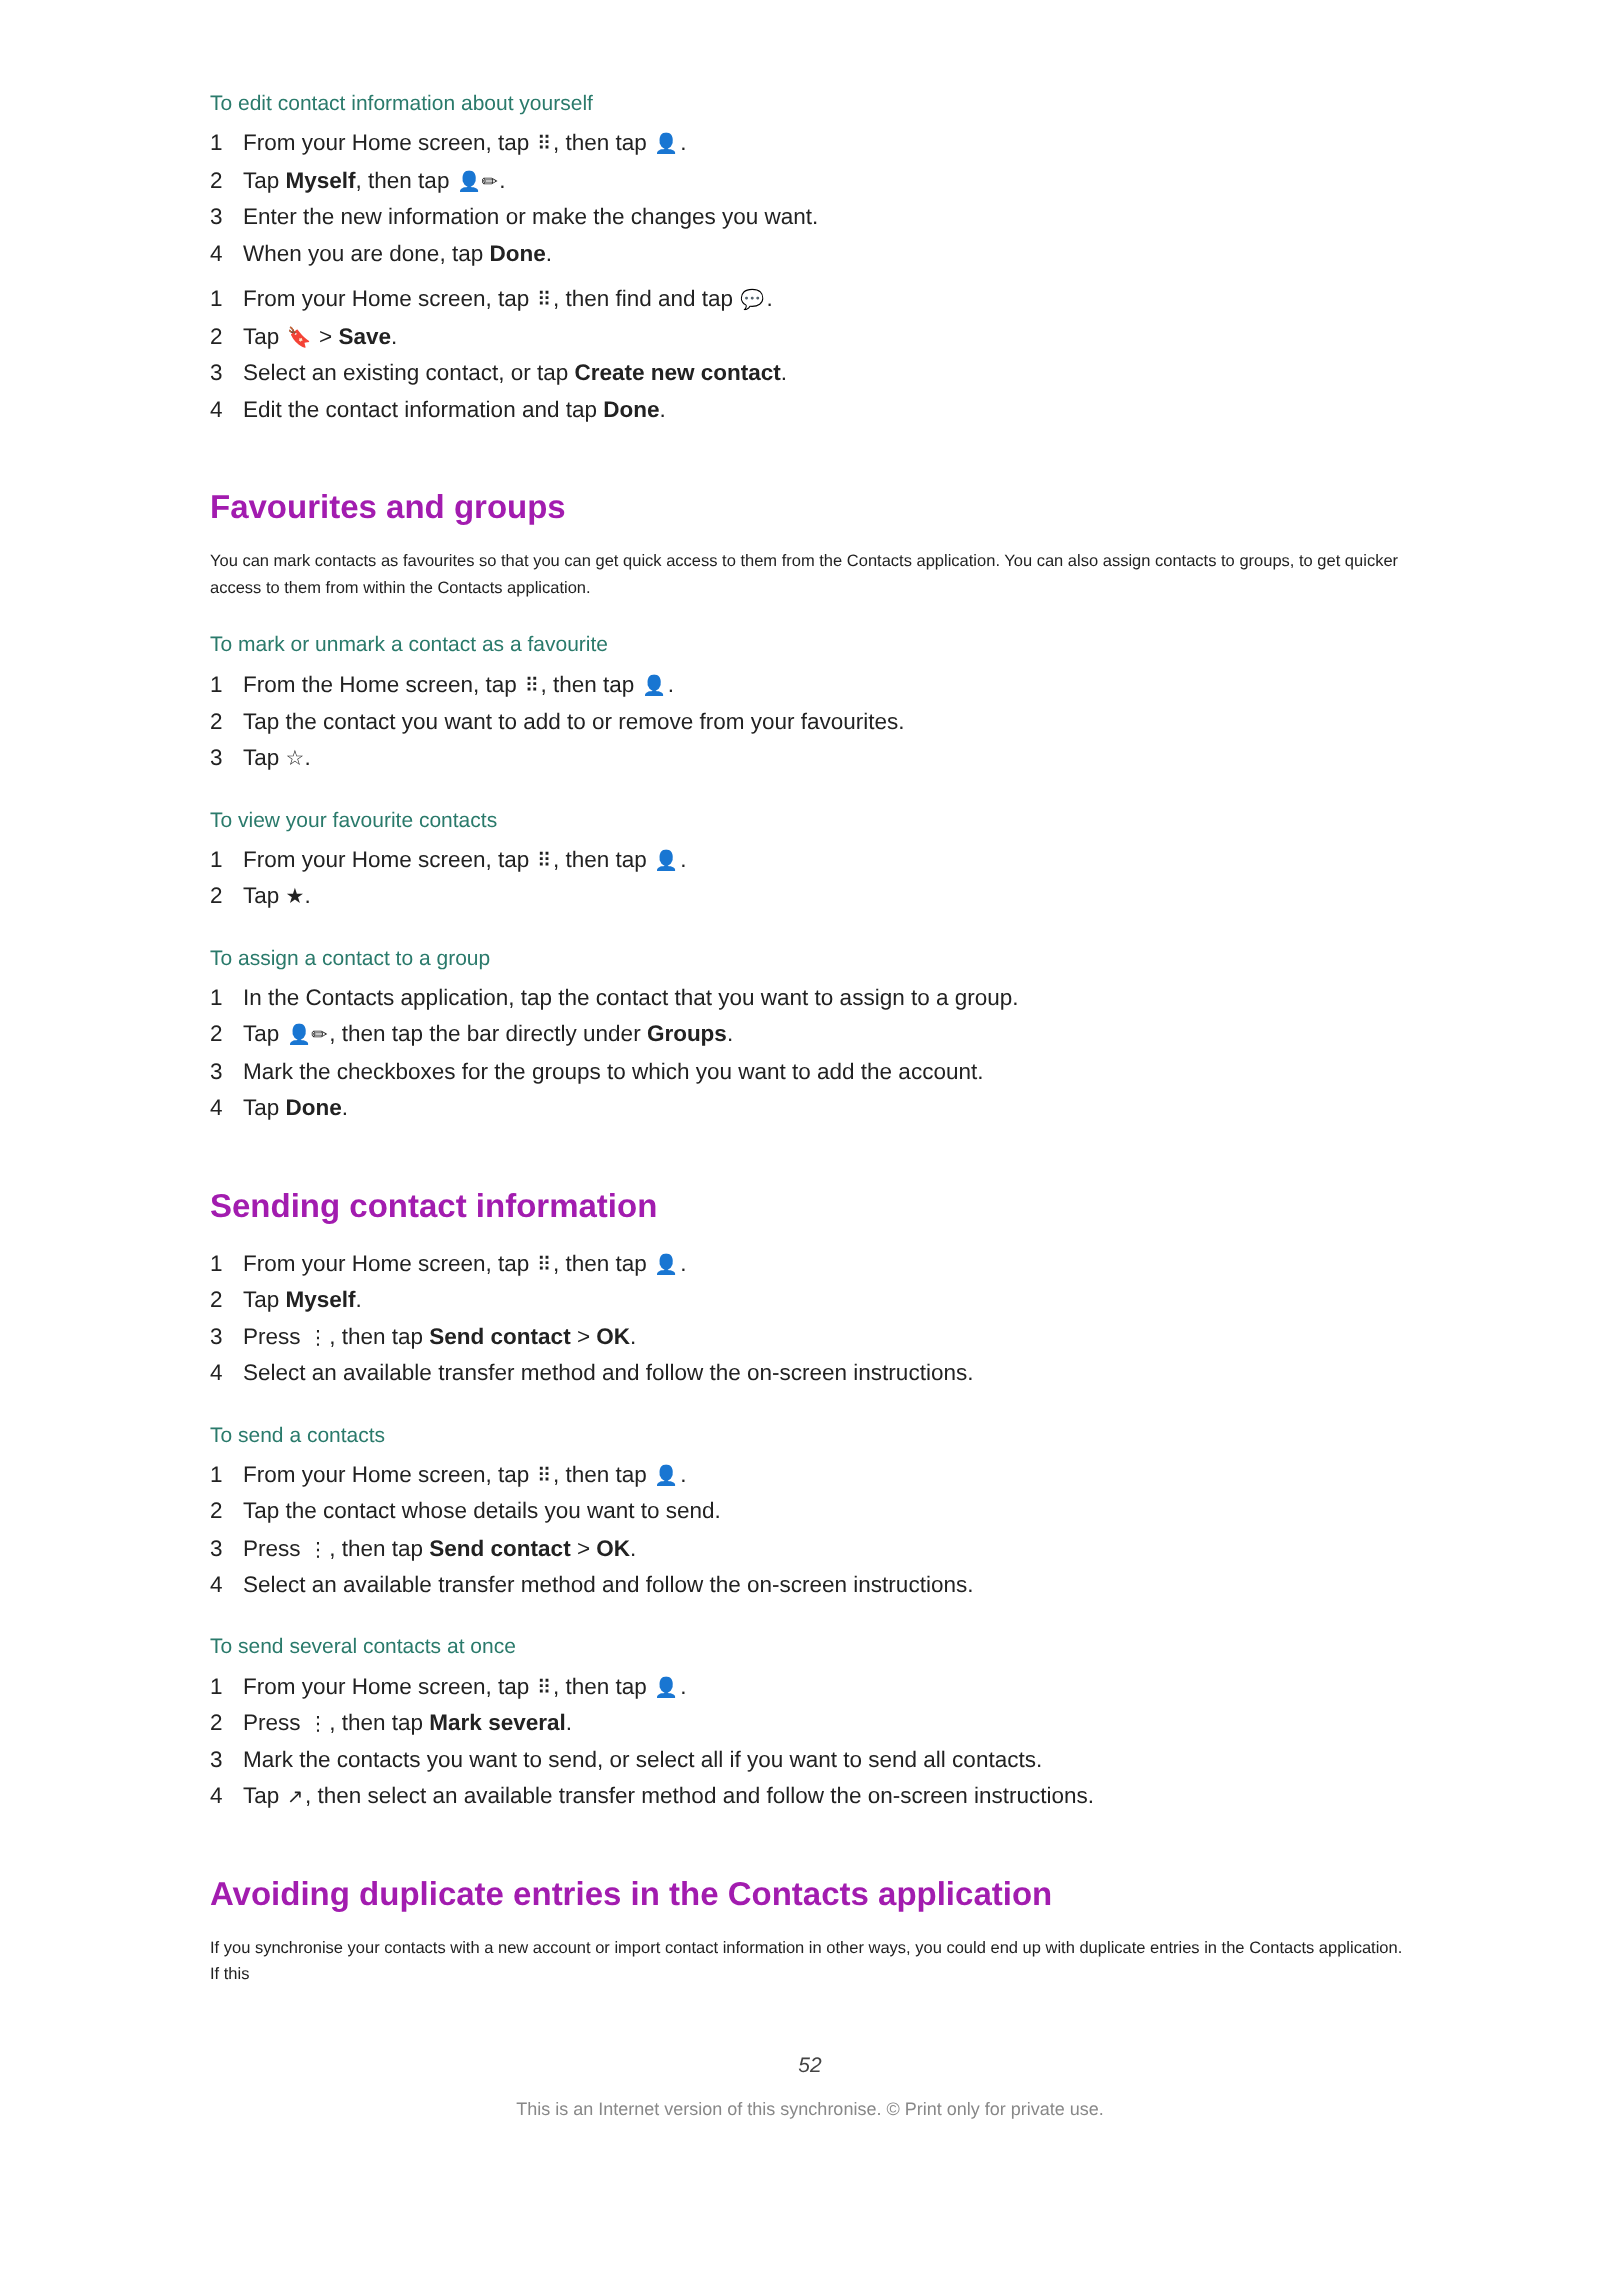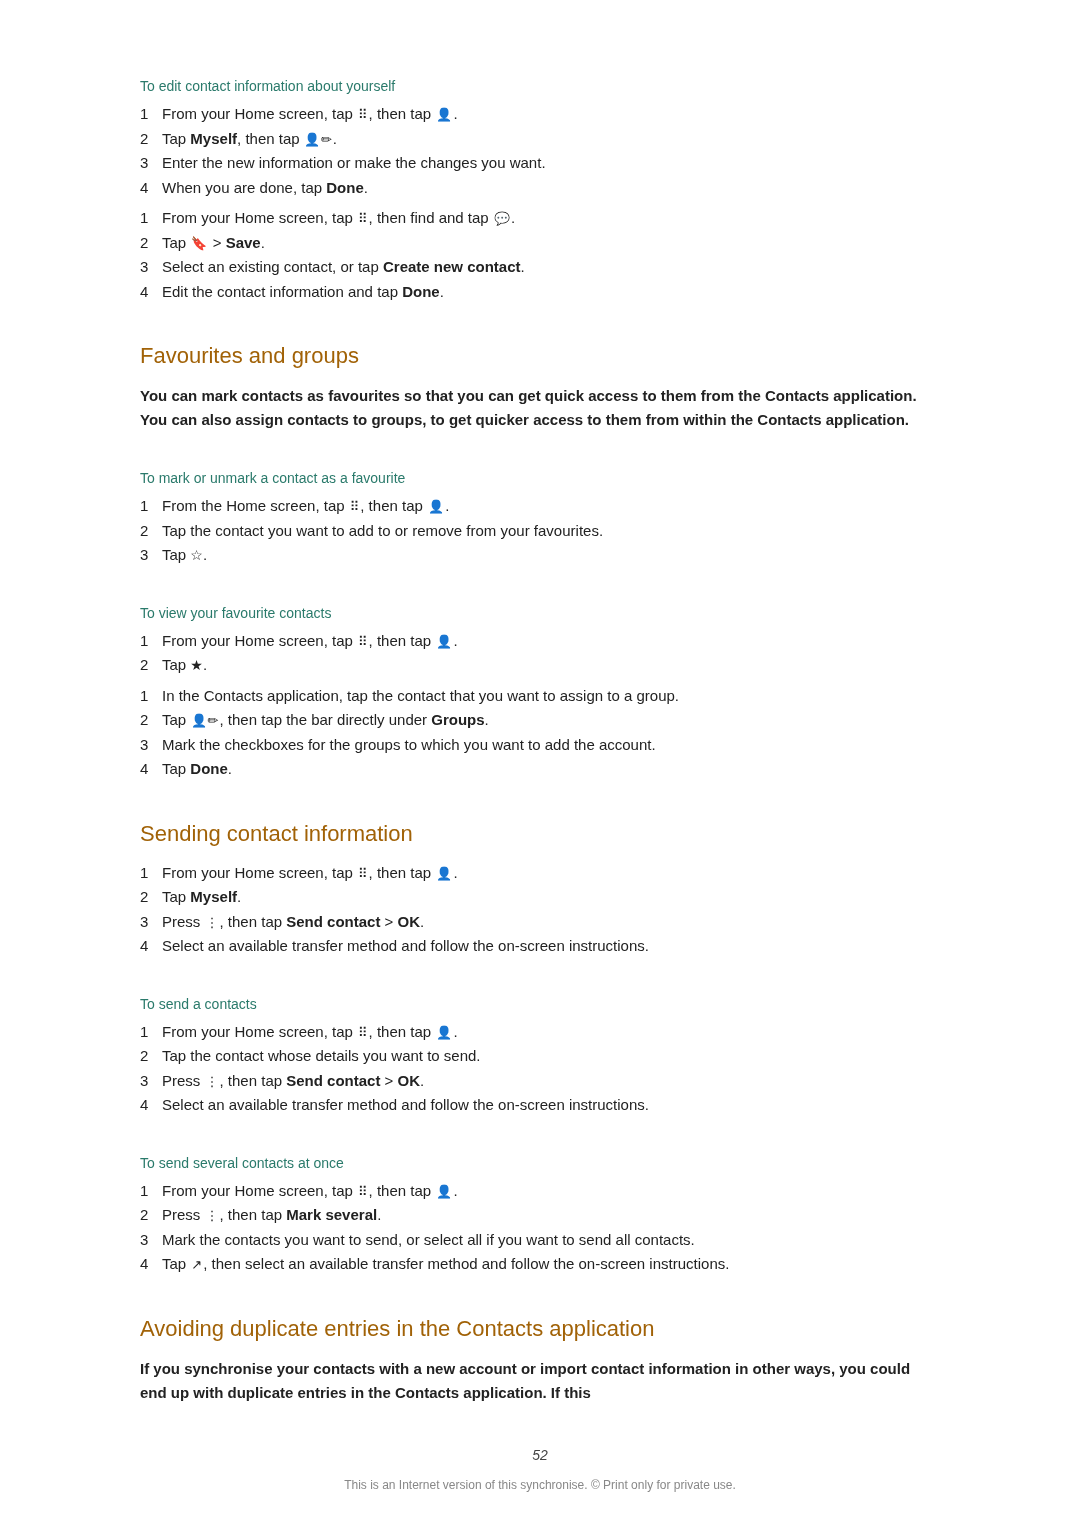--- a/index.html
+++ b/index.html
@@ -14,21 +14,21 @@
       width: 1080px;
       min-height: 1527px;
       margin: 0 auto;
       padding: 40px 140px 60px 140px;
       background: #fff;
     }
     .section-header {
       color: #2a7a6b;
       font-size: 14px;
       margin-bottom: 6px;
-      margin-top: 36px;
+      margin-top: 18px;
     }
     .numbered-list {
       list-style: none;
       margin-bottom: 8px;
       padding-left: 0;
     }
     .numbered-list li {
       display: flex;
       align-items: flex-start;
       margin-bottom: 2px;
@@ -38,30 +38,29 @@
       color: #222;
       font-size: 15px;
     }
     .li-text {
       flex: 1;
       font-size: 15px;
     }
     .bold { font-weight: bold; }
     h2 {
       font-size: 22px;
-      font-weight: normal;
+      font-weight: bold;
       margin-top: 36px;
       margin-bottom: 12px;
-      color: #a16207;
+      color: #a21caf;
     }
     .body-text {
-      font-size: 15px;
+      font-size: 11px;
       margin-bottom: 10px;
       line-height: 1.6;
-      font-weight: bold;
     }
     .icon-inline {
       display: inline-block;
       font-size: 13px;
       vertical-align: middle;
       margin: 0 1px;
     }
     .page-num {
       text-align: center;
       margin-top: 40px;
@@ -145,20 +144,21 @@
     <li>
         <span class="num">1</span>
         <span class="li-text">From your Home screen, tap <span class="icon-inline">⠿</span>, then tap <span class="icon-inline">👤</span>.</span>
       </li>
     <li>
         <span class="num">2</span>
         <span class="li-text">Tap <span class="star-icon">★</span>.</span>
       </li>
   </ol>
 
+  <div class="section-header">To assign a contact to a group</div>
   <ol class="numbered-list">
     <li>
         <span class="num">1</span>
         <span class="li-text">In the Contacts application, tap the contact that you want to assign to a group.</span>
       </li>
     <li>
         <span class="num">2</span>
         <span class="li-text">Tap <span class="icon-inline">👤✏</span>, then tap the bar directly under <span class="bold">Groups</span>.</span>
       </li>
     <li>

